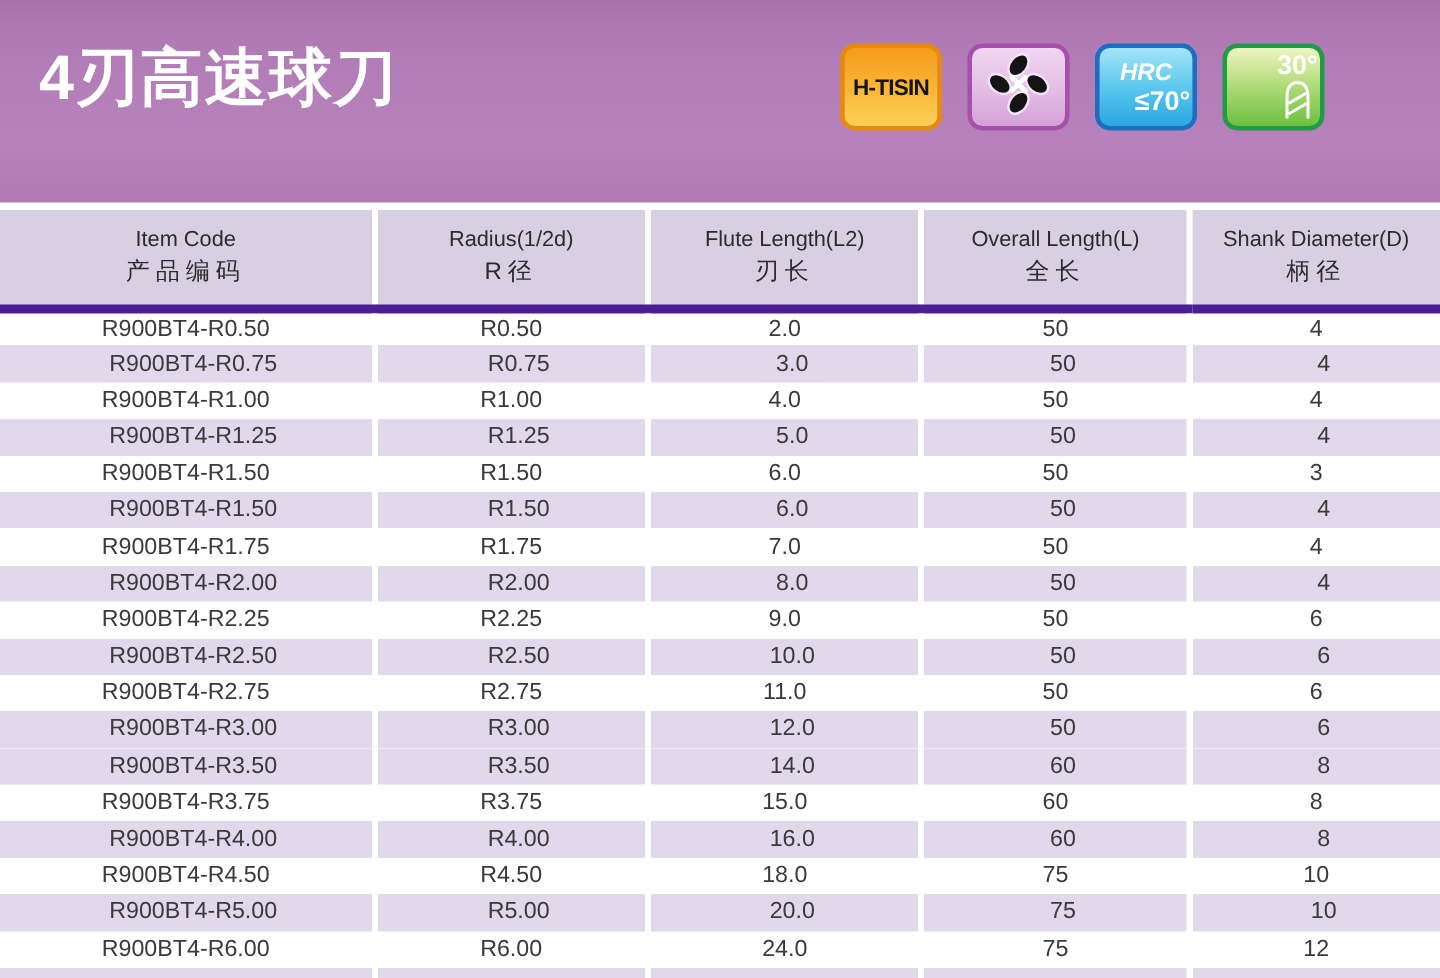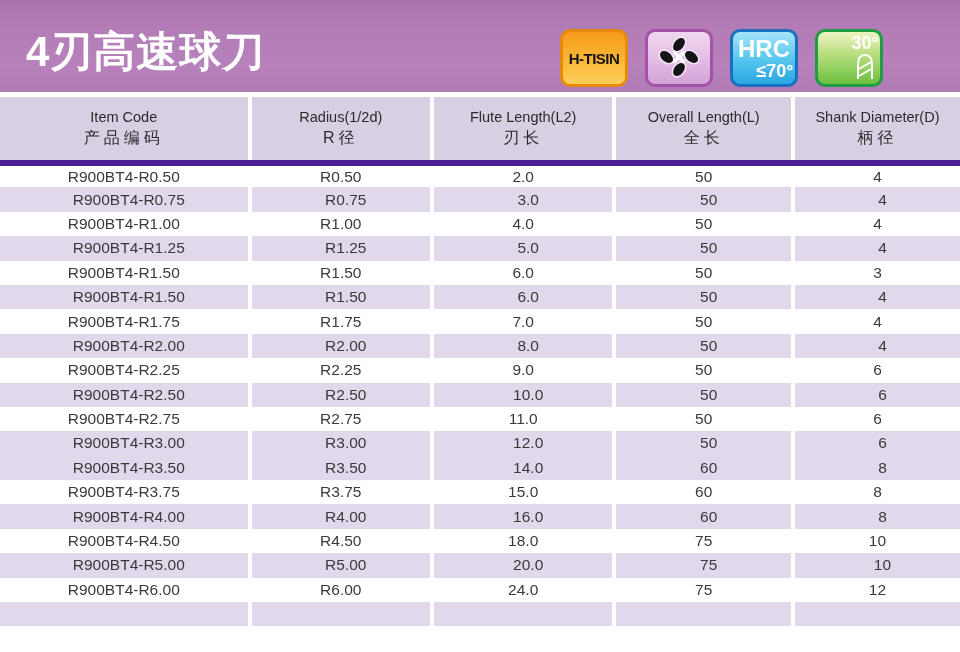--- a/index.html
+++ b/index.html
@@ -5,38 +5,38 @@
   :root{
     --banner-top:#a873ad; --banner-main:#b37db7; --banner-low:#b07ab4;
     --header-bg:#d9cfe2; --row-alt-bg:#e2d8eb; --row-bg:#ffffff;
     --text:#3a3a3a; --header-text:#2b2b2b;
   }
   *{box-sizing:border-box; margin:0; padding:0;}
   html,body{width:960px; height:652px; overflow:hidden; background:#fff;
     font-family:"Liberation Sans", sans-serif;}
 
   
-  .banner{position:relative; width:960px; height:92px;
+  .banner{position:relative; width:960px; height:135px;
     background:linear-gradient(180deg, var(--banner-top) 0%, #ae78b2 12%,
       var(--banner-main) 35%, #b781bb 70%, var(--banner-low) 100%);text-align:right;}
   .banner-title{position:absolute; left:26px; top:31px; color:#ffffff;
     font-size:42px; font-weight:bold; letter-spacing:1px; line-height:1;}
 
   .badges{position:absolute; top:29px; right:77px; display:flex; gap:17px;}
   .badge{width:68px; height:58px; border-radius:10px; display:flex;
     flex-direction:column; align-items:center; justify-content:center;
     line-height:1; flex:0 0 auto;}
   .badge-coating{border:3px solid #e6890d;
     background:linear-gradient(180deg,#f59b1c 0%,#f9b232 45%,#fdd057 100%);margin-left:38px;}
   .badge-coating .lbl{font-size:15px; font-weight:bold; color:#141414; letter-spacing:-0.5px;}
   .badge-flutes{border:3px solid #a551a9;
     background:linear-gradient(180deg,#f1d7f1 0%,#e3bce4 55%,#d3a2d6 100%);}
   .badge-hrc{border:3px solid #1c6fc0; color:#fff;
     background:linear-gradient(180deg,#a4e5f8 0%,#55c5ee 55%,#2aa6e0 100%);}
-  .badge-hrc .l1{font-size:24px; font-weight:bold;}
+  .badge-hrc .l1{font-size:16px; font-weight:bold;font-style:italic;}
   .badge-hrc .l2{font-size:18px; font-weight:bold; margin-top:1px;margin-left:22px;}
   .badge-helix{border:3px solid #1f9c45; color:#fff;
     background:linear-gradient(180deg,#eef4c2 0%,#b4dd7c 45%,#6cc040 100%);padding-left:32px;}
   .badge-helix .lbl{font-size:18px; font-weight:bold; margin-top:1px;}
 
   
   table{width:960px; border-collapse:collapse; table-layout:fixed; margin-top:5px;}
   th{background:var(--header-bg); height:66px; vertical-align:middle;
     border-bottom:6px solid #4c1d95; font-weight:normal; color:var(--header-text);}
   th:not(:first-child), td:not(:first-child){border-left:4px solid #fff;}

